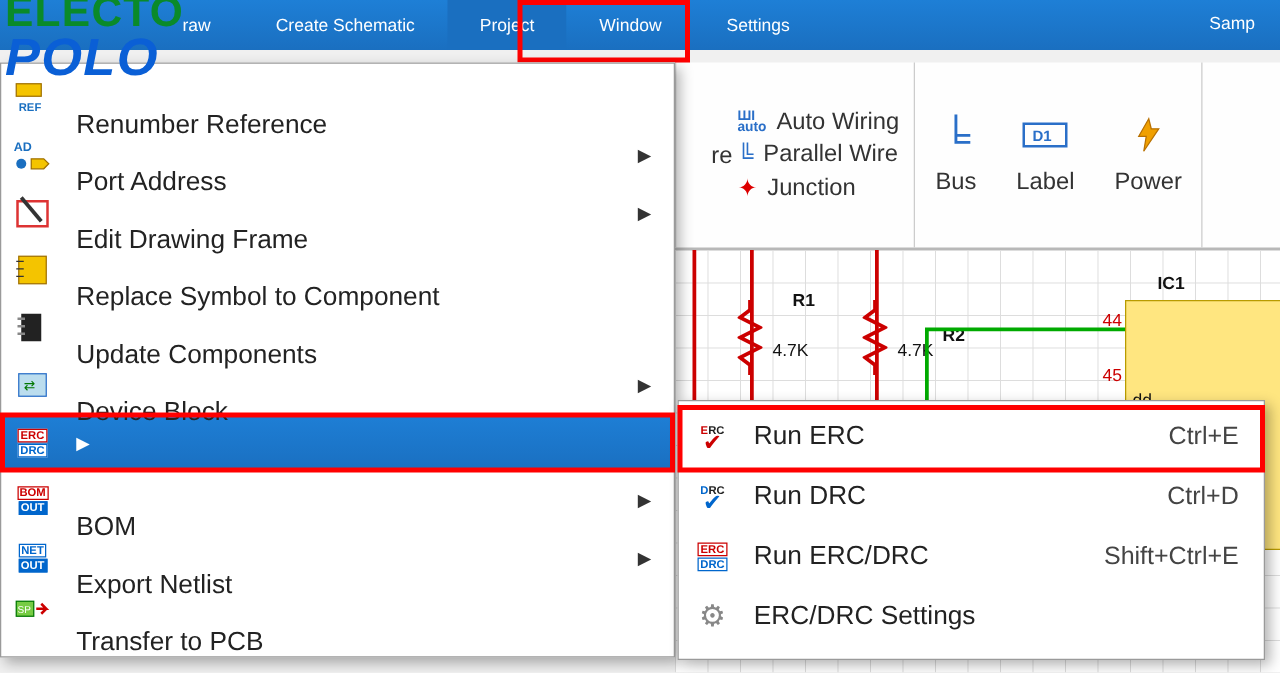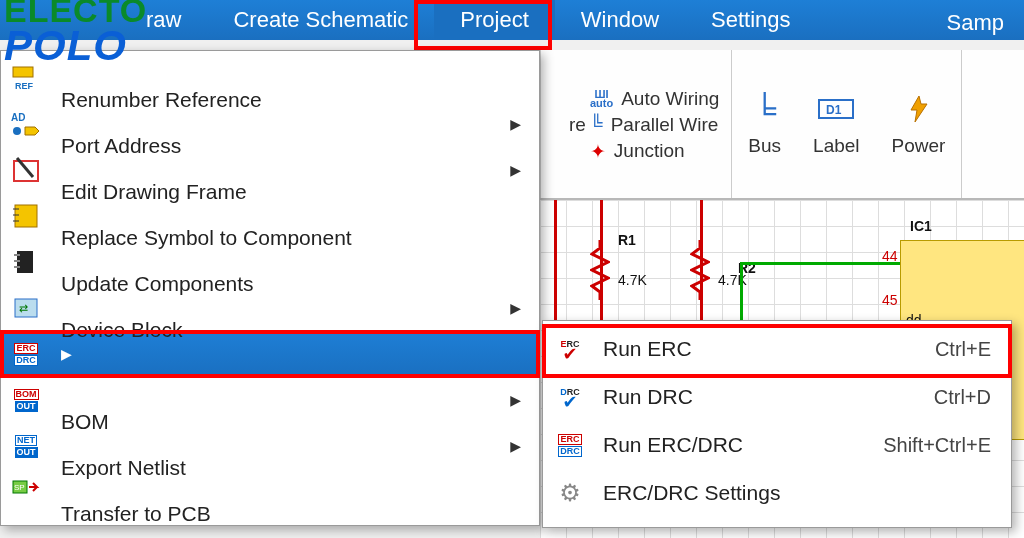--- a/index.html
+++ b/index.html
@@ -13,21 +13,21 @@
     position: relative;
   }
 
   
   .menubar {
     height: 40px;
     background: linear-gradient(#1e7fd6, #1a6fc0);
     display: flex;
     align-items: stretch;
     color: #fff;
-    font-size: 22px;
+    font-size: 14px;
     padding-left: 120px;
   }
   .menubar .item {
     padding: 10px 26px;
     display: flex;
     align-items: center;
     cursor: default;
   }
   .menubar .item.active {
     background: #1a6fc0;
@@ -72,21 +72,21 @@
     position:absolute;
     top:200px; left:540px; right:0; bottom:0;
     background:
       linear-gradient(#ddd 1px, transparent 1px) 0 0/26px 26px,
       linear-gradient(90deg,#ddd 1px, transparent 1px) 0 0/26px 26px,
       #fff;
   }
   .canvas .trace-v{position:absolute;width:3px;background:#c00;}
   .canvas .green-box{position:absolute;border:3px solid #0a0; background:transparent;}
   .canvas .chip{position:absolute;background:#ffe680;border:1px solid #b89b00;}
-  .canvas .ref{position:absolute;font-size:14px;color:#111;font-weight:bold;}
+  .canvas .ref{position:absolute;font-size:14px;color:#111;font-weight:bold;margin-left:16px;}
   .canvas .val{position:absolute;font-size:14px;color:#111;}
 
   
   .resistor{position:absolute;}
   .resistor svg{display:block;}
 
   
   .menu {
     position:absolute;
     top:50px; left:0; width:540px;
@@ -160,21 +160,21 @@
 </head>
 <body>
 
 <div class="ribbon">
   <div class="group" style="border-left:1px solid #ccc;">
     <div class="big" style="padding-right:4px;align-items:center;">
       <span>re</span>
     </div>
     <div class="stack">
       <div class="line">
-        <span class="ico" style="color:#2a6fc8;font-size:11px;font-weight:bold;line-height:.8;text-align:center;">ШI<br>auto</span>
+        <span class="ico" style="color:#2a6fc8;font-size:11px;font-weight:bold;line-height:.8;">ШI<br>auto</span>
         <span>Auto Wiring</span>
       </div>
       <div class="line">
         <span style="color:#2a6fc8;font-size:18px;">╚</span>
         <span>Parallel Wire</span>
       </div>
       <div class="line">
         <span style="color:#d00;">✦</span>
         <span>Junction</span>
       </div>

